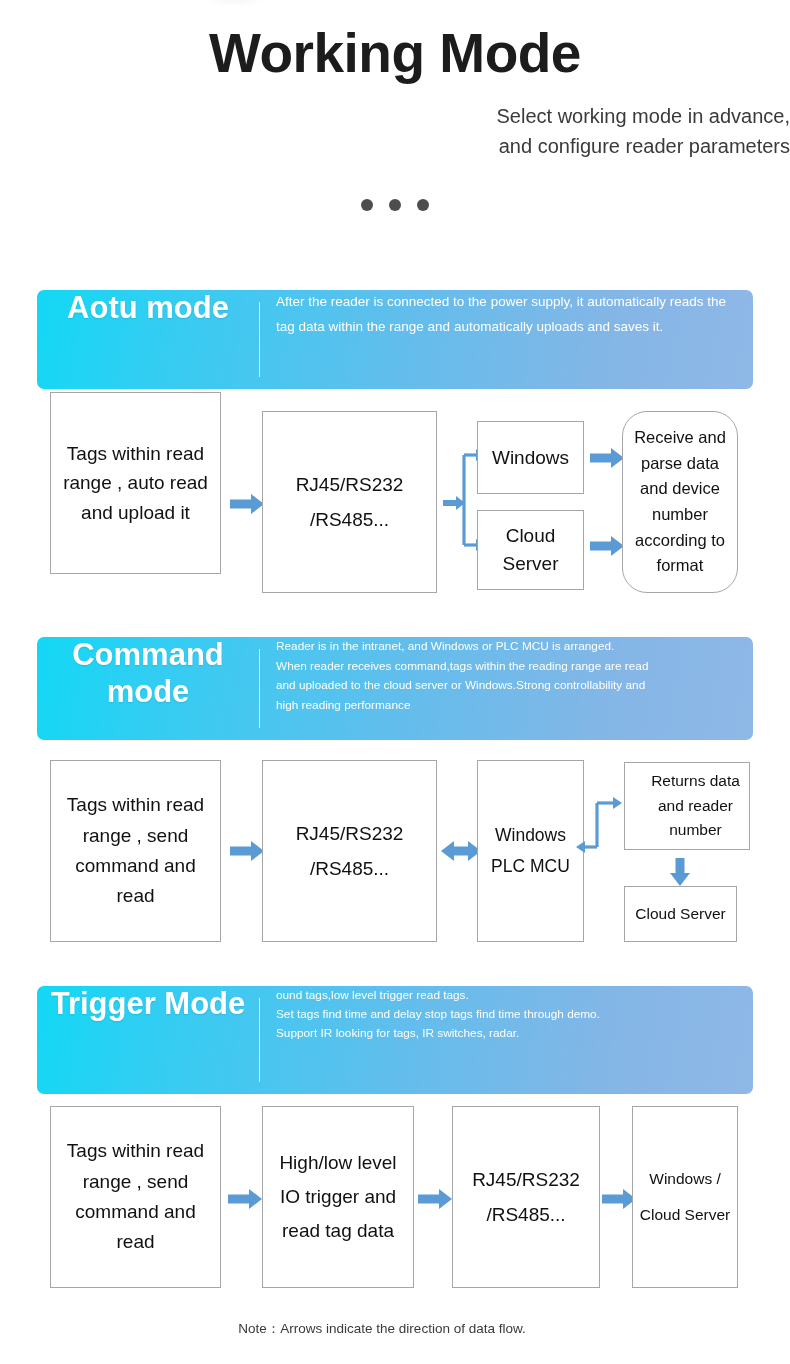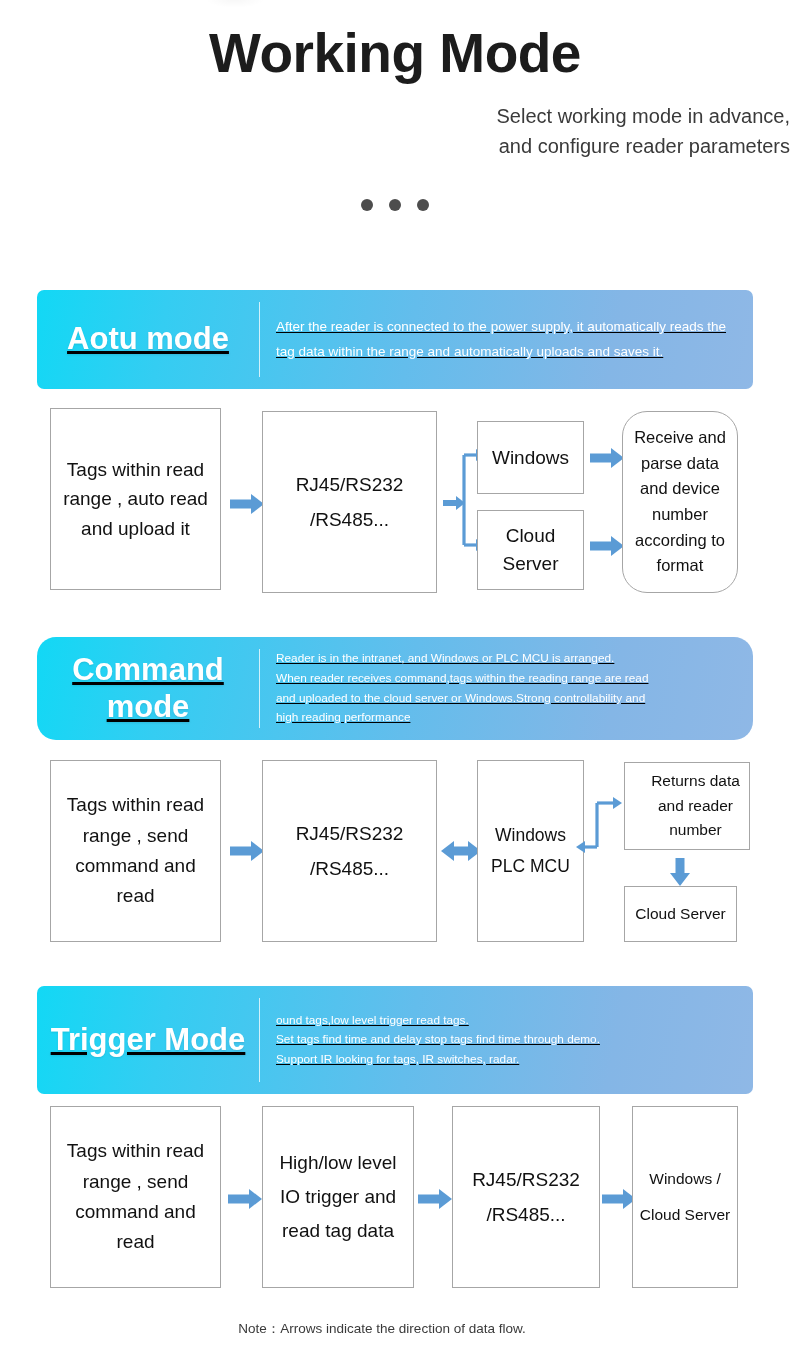--- a/index.html
+++ b/index.html
@@ -51,23 +51,22 @@
   }
 
   
   .mode-banner {
     position: absolute;
     left: 37px;
     width: 716px;
     border-radius: 7px;
     background: linear-gradient(100deg, #12d8f5 0%, #34cdf2 18%, #63bdec 52%, #84b6e6 80%, #8fb8e6 100%);
     display: flex;
-    align-items: center;
+    align-items: flex-start;
     overflow: hidden;
-    text-decoration: underline;
   }
   .mode-name {
     flex: 0 0 222px;
     color: #ffffff;
     font-size: 31px;
     font-weight: bold;
     text-align: center;
     line-height: 1.18;
     padding: 0 6px;
     text-shadow: 0 1px 2px rgba(0,0,0,0.10);
@@ -82,21 +81,21 @@
     flex: 1 1 auto;
     color: #ffffff;
     padding: 0 14px 0 16px;
   }
   .mode-desc p { margin: 0; }
 
   
   #banner-auto { top: 290px; height: 99px; }
   #banner-auto .mode-desc { font-size: 13.5px; line-height: 1.82; }
   
-  #banner-command { top: 637px; height: 103px; border-radius: 19px; }
+  #banner-command { top: 637px; height: 103px; }
   #banner-command .mode-desc { font-size: 11.8px; line-height: 1.66; }
   
   #banner-trigger { top: 986px; height: 108px; }
   #banner-trigger .mode-desc { font-size: 11.8px; line-height: 1.63; }
 
   
   .flow { position: absolute; left: 0; top: 0; }
 
   .node {
     position: absolute;
@@ -212,21 +211,21 @@
   <div class="mode-banner" id="banner-auto">
     <div class="mode-name">Aotu mode</div>
     <div class="mode-divider"></div>
     <div class="mode-desc">
       <p>After the reader is connected to the power supply, it automatically reads the tag data within the range and automatically uploads and saves it.</p>
     </div>
   </div>
 
   <div class="flow">
 
-    <div class="node" style="left:50px; top:408px; width:171px; height:182px; font-size:19px; line-height:1.55;">
+    <div class="node" style="left:50px; top:392px; width:171px; height:182px; font-size:19px; line-height:1.55;">
       <span>Tags within read range , auto read and upload it</span>
     </div>
 
     <div class="arrow-r" style="left:230px; top:493px; width:34px; height:22px;">
       <span class="shaft" style="width:23px;"></span>
         <span class="head"></span>
     </div>
 
     <div class="node" style="left:262px; top:411px; width:175px; height:182px; font-size:19px; line-height:1.85;">
       <span>RJ45/RS232 /RS485...</span>

